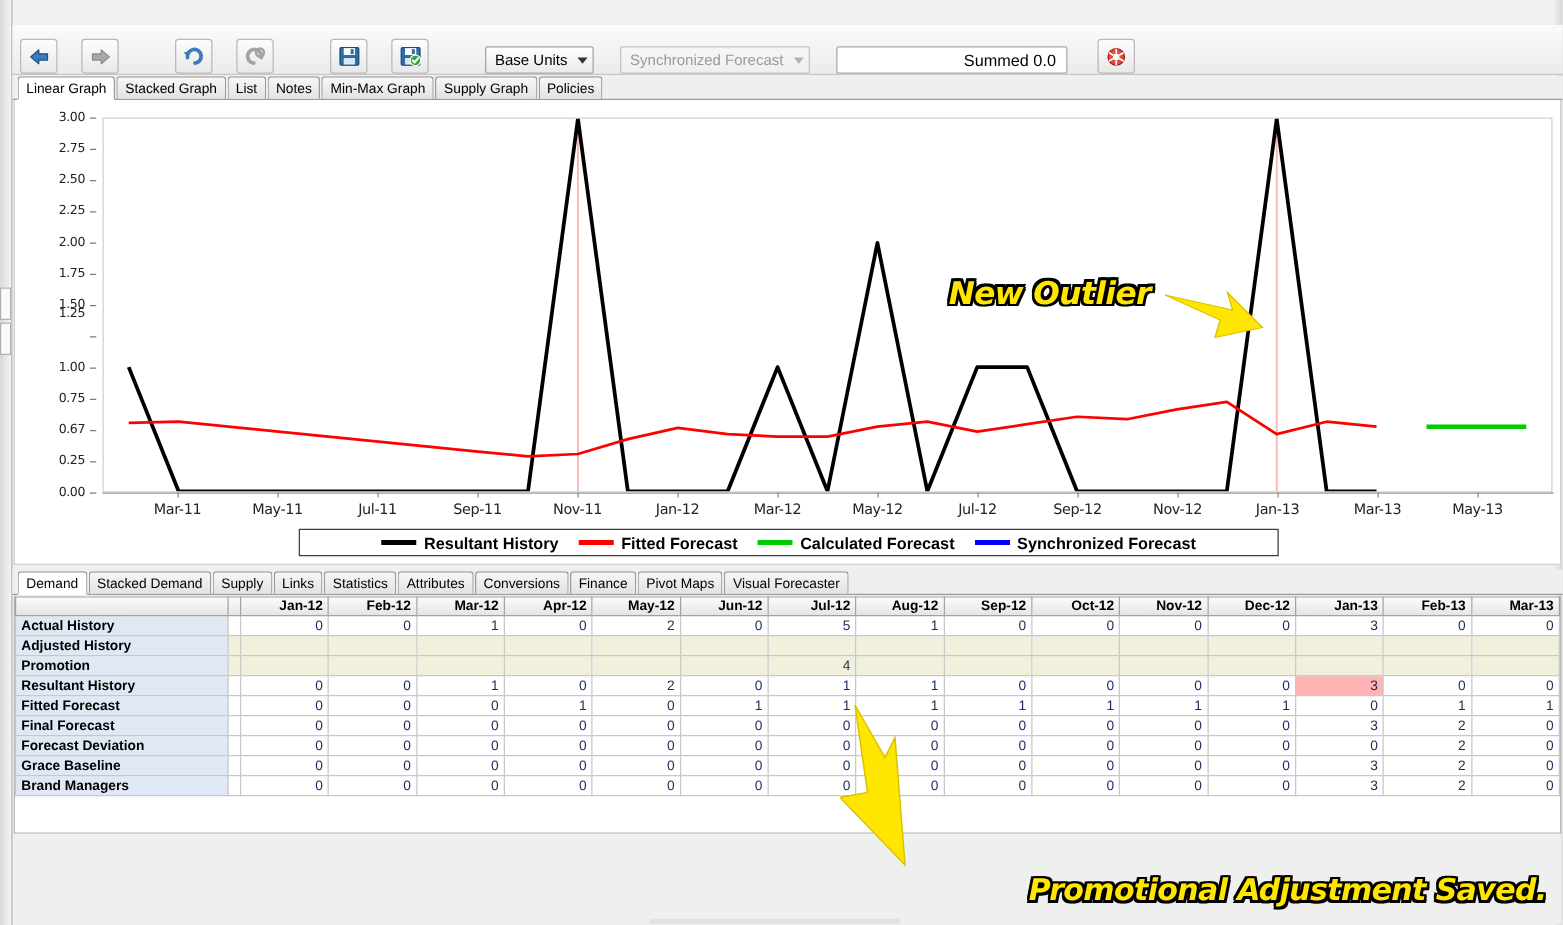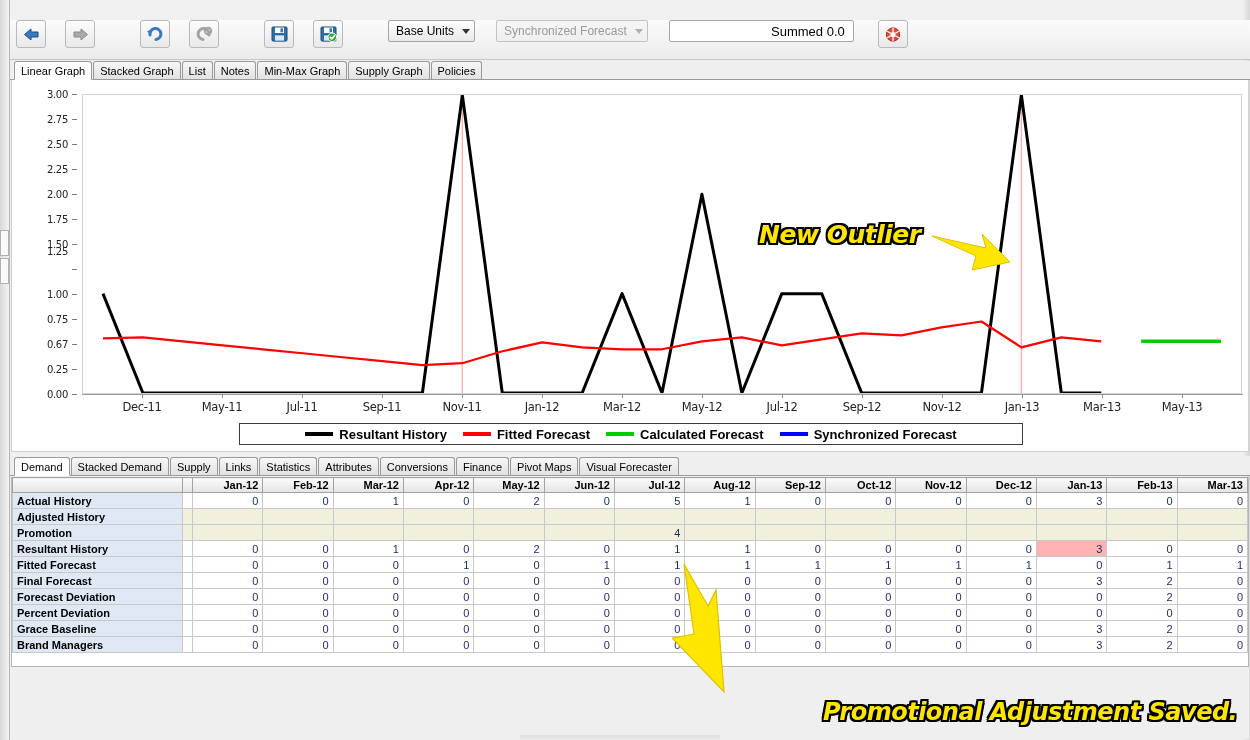--- a/index.html
+++ b/index.html
@@ -15,21 +15,21 @@
   .app { position:relative; width:1250px; height:740px; background:#efefef; }
 
   
   .left-edge { position:absolute; left:0; top:0; width:10px; height:740px;
     background:linear-gradient(to right,#d8d8d8,#f4f4f4); border-right:1px solid #b5b5b5; }
   .left-edge-notch { position:absolute; left:0; width:9px; background:#fafafa; border:1px solid #b0b0b0; }
 
   
   .toolbar { position:absolute; left:10px; top:20px; width:1240px; height:40px;
     background:linear-gradient(to bottom,#fbfbfb,#ebebeb);
-    border-bottom:1px solid #c6c6c6; display:flex; align-items:flex-start; padding-left:6px;gap:16px; }
+    border-bottom:1px solid #c6c6c6; display:flex; align-items:flex-end; padding-left:6px;gap:16px; }
   .tb-btn { width:30px; height:28px; margin-right:3px;
     background:linear-gradient(to bottom,#fdfdfd,#e8e8e8);
     border:1px solid #b9b9b9; border-radius:3px;
     display:flex; align-items:center; justify-content:center; }
   .tb-gap { width:10px; }
 
   .combo { height:22px; border:1px solid #a5a5a5; border-radius:2px;
     background:linear-gradient(to bottom,#ffffff,#e9e9e9);
     display:flex; align-items:center; padding:0 4px 0 7px; margin-right:5px;
     font-size:12px; color:#000; }
@@ -254,21 +254,21 @@
           <line x1="938.3793103448276" x2="938.3793103448276" y1="0" y2="298" stroke="#ffb0b0" stroke-width="1.4" vector-effect="non-scaling-stroke"></line>
           <path d="M 19.97 198.67 L 59.90 298.00 L 99.83 298.00 L 139.76 298.00 L 179.69 298.00 L 219.62 298.00 L 259.55 298.00 L 299.48 298.00 L 339.41 298.00 L 379.34 0.00 L 419.28 298.00 L 459.21 298.00 L 499.14 298.00 L 539.07 198.67 L 579.00 298.00 L 618.93 99.33 L 658.86 298.00 L 698.79 198.67 L 738.72 198.67 L 778.66 298.00 L 818.59 298.00 L 858.52 298.00 L 898.45 298.00 L 938.38 0.00 L 978.31 298.00 L 1018.24 298.00" fill="none" stroke="#000000" stroke-width="3" vector-effect="non-scaling-stroke" stroke-linejoin="round"></path>
           <path d="M 19.97 243.37 L 59.90 242.37 L 99.83 246.35 L 139.76 250.32 L 179.69 254.29 L 219.62 258.27 L 259.55 262.24 L 299.48 266.21 L 339.41 270.19 L 379.34 268.20 L 419.28 256.28 L 459.21 247.34 L 499.14 252.31 L 539.07 254.29 L 579.00 254.29 L 618.93 246.35 L 658.86 242.37 L 698.79 250.32 L 738.72 244.36 L 778.66 238.40 L 818.59 240.39 L 858.52 232.44 L 898.45 226.48 L 938.38 252.31 L 978.31 242.37 L 1018.24 246.35" fill="none" stroke="#ff0000" stroke-width="2.2" vector-effect="non-scaling-stroke" stroke-linejoin="round"></path>
           <path d="M 1058.17 246.35 L 1098.10 246.35 L 1138.03 246.35" fill="none" stroke="#00cc00" stroke-width="3.5" vector-effect="non-scaling-stroke" stroke-linejoin="round"></path>
         </svg>
     </div>
 
     <div class="xaxis-line"></div>
     <div id="xaxis">
         <div class="xtick" style="left: 130px;"></div>
-        <div class="xlab" style="left: 130px;">Dec-11</div>
+        <div class="xlab" style="left: 130px;">Mar-11</div>
         <div class="xtick" style="left: 210px;"></div>
         <div class="xlab" style="left: 210px;">May-11</div>
         <div class="xtick" style="left: 290px;"></div>
         <div class="xlab" style="left: 290px;">Jul-11</div>
         <div class="xtick" style="left: 370px;"></div>
         <div class="xlab" style="left: 370px;">Sep-11</div>
         <div class="xtick" style="left: 450px;"></div>
         <div class="xlab" style="left: 450px;">Nov-11</div>
         <div class="xtick" style="left: 530px;"></div>
         <div class="xlab" style="left: 530px;">Jan-12</div>
@@ -500,39 +500,20 @@
             <td class="num">0</td>
             <td class="num">0</td>
             <td class="num">0</td>
             <td class="num">0</td>
             <td class="num">0</td>
             <td class="num">0</td>
             <td class="num">2</td>
             <td class="num">0</td>
           </tr>
           <tr>
-            <td class="rowname">Percent Deviation</td>
-            <td class="spacer"></td>
-            <td class="num">0</td>
-            <td class="num">0</td>
-            <td class="num">0</td>
-            <td class="num">0</td>
-            <td class="num">0</td>
-            <td class="num">0</td>
-            <td class="num">0</td>
-            <td class="num">0</td>
-            <td class="num">0</td>
-            <td class="num">0</td>
-            <td class="num">0</td>
-            <td class="num">0</td>
-            <td class="num">0</td>
-            <td class="num">0</td>
-            <td class="num">0</td>
-          </tr>
-          <tr>
             <td class="rowname">Grace Baseline</td>
             <td class="spacer"></td>
             <td class="num">0</td>
             <td class="num">0</td>
             <td class="num">0</td>
             <td class="num">0</td>
             <td class="num">0</td>
             <td class="num">0</td>
             <td class="num">0</td>
             <td class="num">0</td>

